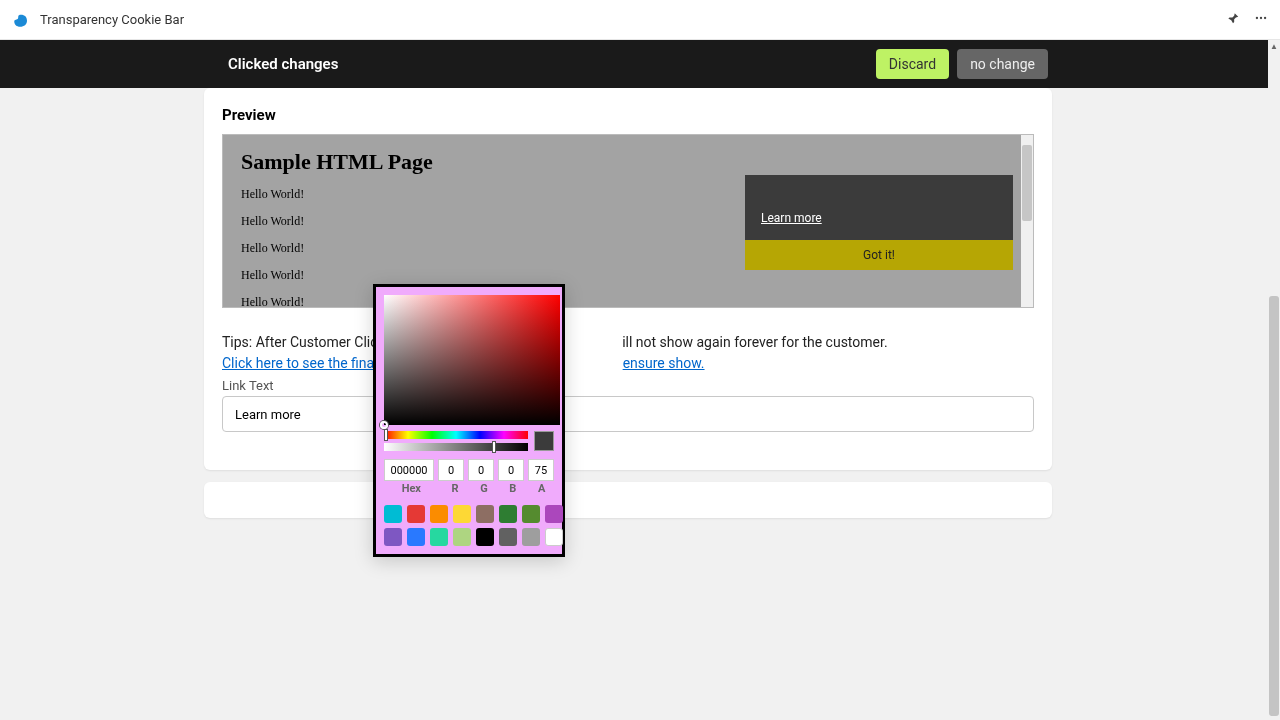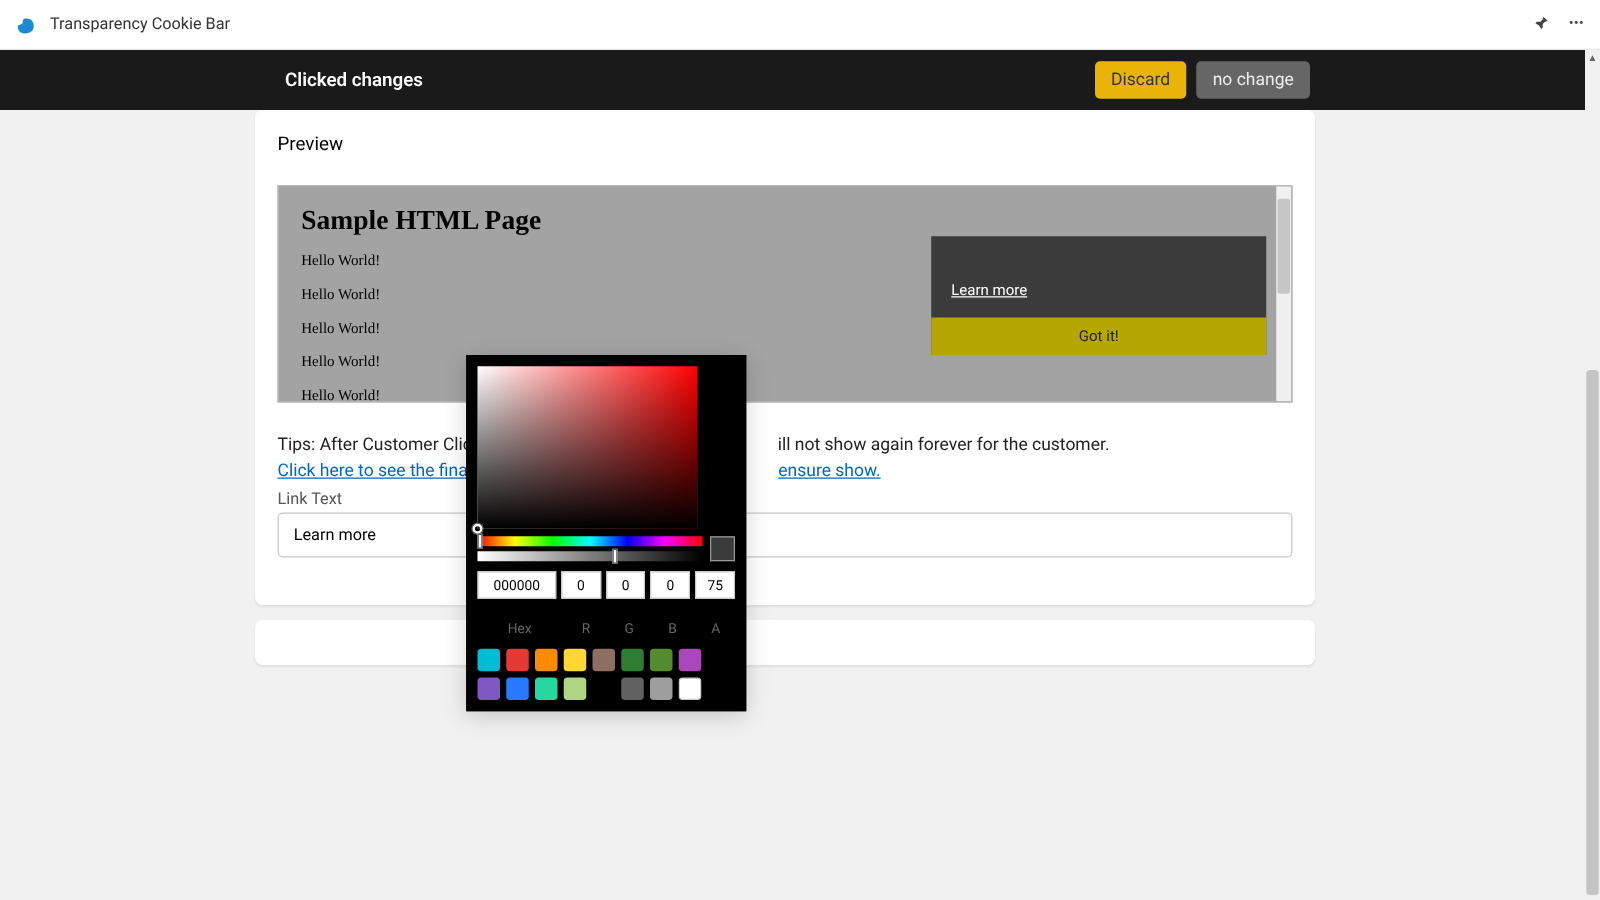--- a/index.html
+++ b/index.html
@@ -9,28 +9,28 @@
   .titlebar-left { display: flex; align-items: center; gap: 10px; }
   .app-icon { width: 18px; height: 18px; }
   .titlebar-title { font-size: 13px; color: #333; }
   .titlebar-right { display:flex; align-items:center; gap:14px; color:#555;}
   .titlebar-right svg { width:14px; height:14px; }
 
   .unsavedbar { position:absolute; top:40px; left:0; right:12px; height:48px; background:#1a1a1a; color:#fff; display:flex; align-items:center; justify-content:space-between; padding:0 220px 0 228px;}
   .unsavedbar .msg { font-size:15px; font-weight:600; }
   .unsavedbar .btns { display:flex; gap:8px; }
   .unsavedbar button { font-size:14px; padding:7px 13px; border-radius:4px; border:none; cursor:pointer;}
-  .btn-discard { background:#eab308; color:#333; }
+  .btn-discard { background:#bef264; color:#333; }
   .btn-nochange { background:#666; color:#eee; }
 
   .scroll-area { position:absolute; top:88px; left:0; right:12px; bottom:0; overflow:hidden; background:#f1f1f1;}
   .content { width:848px; margin-left:204px; }
 
   .card { background:#fff; border-radius:6px; padding:18px 18px 20px; margin-top:0px; box-shadow:0 1px 2px rgba(0,0,0,.08);}
-  .card h2 { font-size:15px; font-weight:400; margin-bottom:24px; }
+  .card h2 { font-size:15px; font-weight:700; margin-bottom:10px; }
 
   .preview-frame { border:1px solid #bbb; height:174px; position:relative; background:#a3a3a3; overflow:hidden;}
   .preview-scroll { position:absolute; right:0; top:0; bottom:0; width:12px; background:#f0f0f0;}
   .preview-scroll .thumb { position:absolute; left:1px; right:1px; top:10px; height:76px; background:#c6c6c6; border-radius:2px;}
   .preview-inner { padding:14px 18px; }
   .preview-h1 { font-family: Georgia, "Times New Roman", serif; font-size:22px; font-weight:bold; margin-bottom:12px;}
   .preview-line { font-family: Georgia, serif; font-size:12px; margin-bottom:12px;}
   .cookie-box { position:absolute; right:20px; top:40px; width:268px; background:#3b3b3b; color:#fff;}
   .cookie-body { padding:14px 16px 12px; font-size:12px; line-height:1.45;}
   .cookie-learn { text-decoration:underline; display:inline-block; margin-top:4px; cursor:pointer;}
@@ -43,34 +43,34 @@
   .field { flex:1; }
   .field-label { font-size:13px; color:#555; margin-bottom:4px; height:14px; overflow:hidden;}
   .field input { width:100%; height:36px; border:1px solid #c8c8c8; border-radius:4px; padding:0 12px; font-size:13px;}
 
   .color-card { background:#fff; border-radius:6px; padding:18px; margin-top:12px; box-shadow:0 1px 2px rgba(0,0,0,.08);}
   .color-card h2 { font-size:15px; font-weight:600; margin-bottom:16px;}
   .color-grid { display:grid; grid-template-columns: 150px 40px 130px 40px 130px 40px; column-gap:24px; row-gap:20px; align-items:center; font-size:13px;}
   .swatch { width:32px; height:18px; border:1px solid #ddd; border-radius:2px;}
 
   
-  .picker { position:absolute; left:373px; top:284px; width:224px; background:#000000; border:1px solid #000000; box-shadow:0 4px 18px rgba(0,0,0,.18); padding:8px; z-index:50;}
+  .picker { position:absolute; left:373px; top:284px; width:192px; background:#f0abfc; border:3px solid #000000; box-shadow:0 4px 18px rgba(0,0,0,.18); padding:8px; z-index:50;}
   .picker .sat { width:176px; height:130px; position:relative; background:linear-gradient(to top, #000, transparent), linear-gradient(to right, #fff, #f00);}
   .picker .sat .cursor { position:absolute; left:-4px; bottom:-4px; width:8px; height:8px; border:2px solid #fff; border-radius:50%; box-shadow:0 0 0 1px #555;}
   .picker .hue-row { display:flex; gap:6px; margin-top:6px; align-items:center;}
   .picker .sliders { flex:1; }
   .picker .hue { height:8px; background:linear-gradient(to right,#f00,#ff0,#0f0,#0ff,#00f,#f0f,#f00); position:relative;}
   .picker .alpha { height:8px; margin-top:4px; background:linear-gradient(to right,#fff,#000); position:relative;}
   .picker .hue .h, .picker .alpha .h { position:absolute; top:-2px; width:4px; height:12px; background:#fff; border:1px solid #555;}
   .picker .hue .h { left:0;} .picker .alpha .h { left:108px;}
   .picker .preview-sw { width:20px; height:20px; background:#3b3b3b; border:1px solid #999;}
   .picker .inputs { display:flex; gap:4px; margin-top:8px;}
   .picker .inputs input { width:100%; height:22px; border:1px solid #ccc; text-align:center; font-size:11px; padding:0 2px;}
   .picker .inputs .hex { flex:2.2;} .picker .inputs .n { flex:1;}
-  .picker .labels { display:flex; gap:4px; margin-top:17px; font-size:11px; color:#666;}
+  .picker .labels { display:flex; gap:4px; margin-top:1px; font-size:11px; color:#666;font-weight:bold;}
   .picker .labels span { flex:1; text-align:center;} .picker .labels .lhex{flex:2.2;}
   .picker .presets { display:grid; grid-template-columns:repeat(8,18px); gap:5px; margin-top:10px;}
   .picker .presets div { width:18px; height:18px; border-radius:3px; cursor:pointer;}
   .picker .presets .wh { border:1px solid #ccc;}
 
   .right-scrollbar { position:absolute; right:0; top:40px; bottom:0; width:12px; background:#f1f1f1;}
   .right-scrollbar .thumb { position:absolute; left:1px; right:1px; top:256px; height:420px; background:#c4c4c4; border-radius:3px;}
   .right-scrollbar .arrow { position:absolute; left:0; right:0; height:12px; display:flex; align-items:center; justify-content:center; font-size:8px; color:#666;}
 </style>
 </head>

